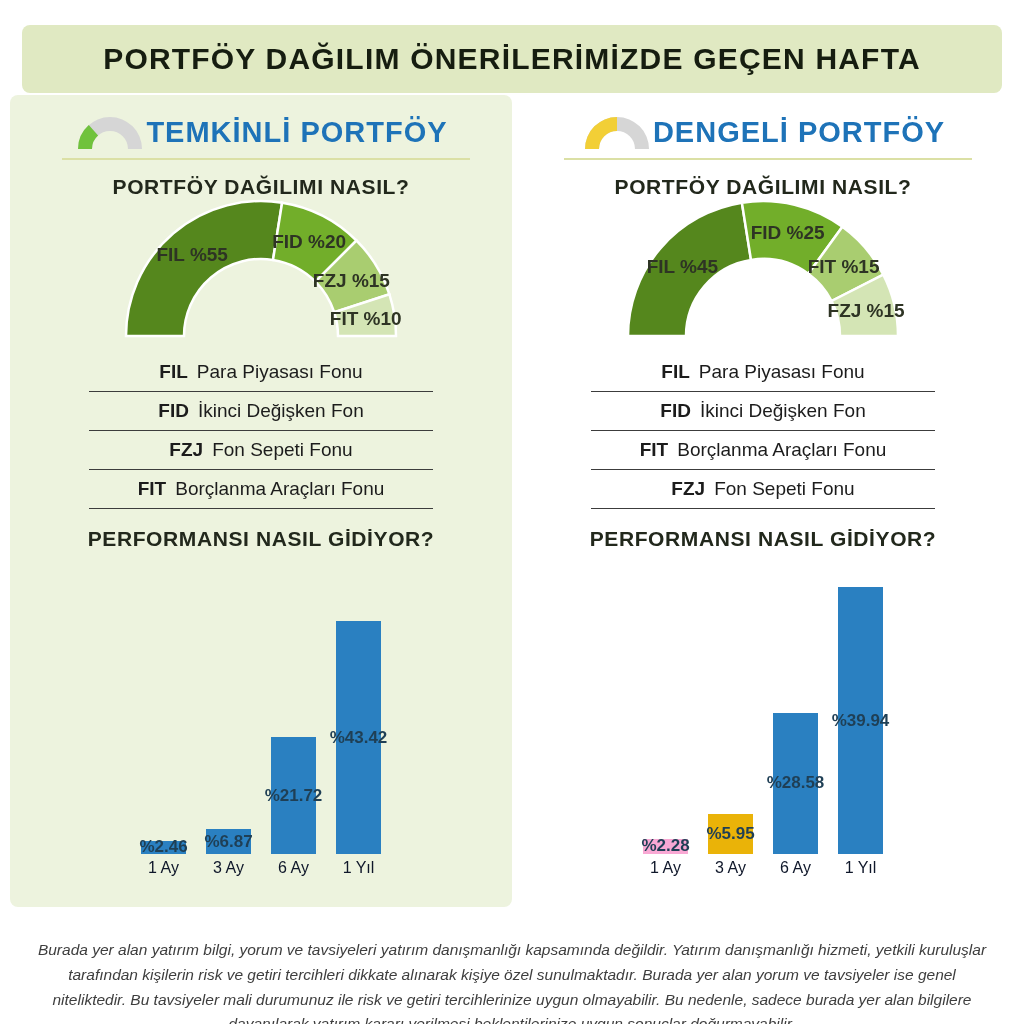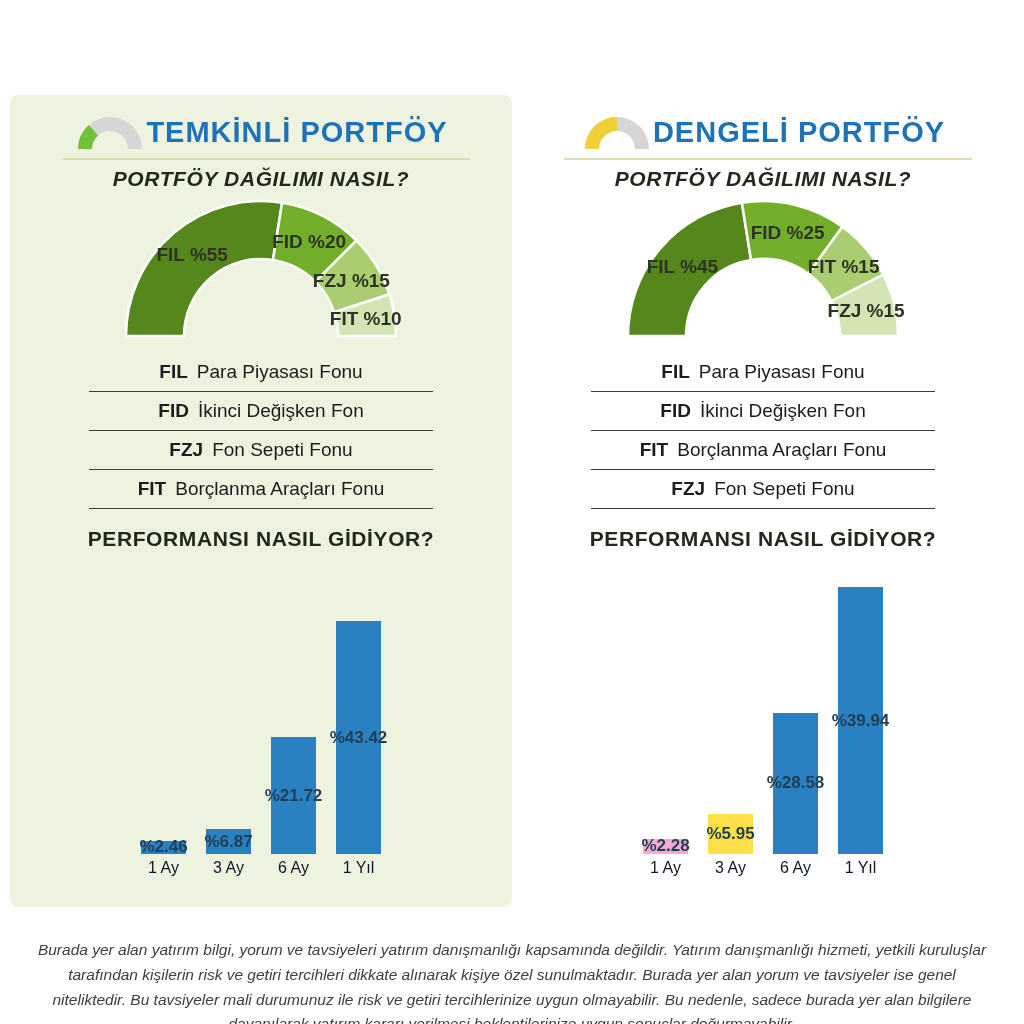--- a/index.html
+++ b/index.html
@@ -16,21 +16,21 @@
   .col.left{left:10px;background:#edf3de;border-radius:8px;}
   .col.right{left:512px;background:transparent;}
 
   .title-row{position:absolute;top:14px;left:0;right:0;height:46px;display:flex;
              align-items:center;justify-content:center;}
   .portfolio-title{font-size:29px;font-weight:800;letter-spacing:1px;color:#1e73b8;white-space:nowrap;}
   .col-underline{position:absolute;top:63px;left:52px;right:42px;height:2px;background:#dbe0a5;}
 
   .q-heading{position:absolute;left:0;right:0;text-align:center;font-size:21px;font-weight:800;
              letter-spacing:0.6px;color:#22281c;}
-  .q-heading.alloc{top:72px;font-style:italic;}
+  .q-heading.alloc{top:80px;}
   .q-heading.perf{top:432px;}
 
   .donut-wrap{position:absolute;top:98px;left:41px;width:420px;height:150px;}
   .donut-label{font-family:"Liberation Sans","DejaVu Sans",sans-serif;font-size:19px;
                font-weight:700;fill:#2e3424;}
 
   .legend{position:absolute;top:258px;left:79px;width:344px;}
   .legend-row{height:38px;border-bottom:1.5px solid #3c3c3c;display:flex;align-items:center;
               justify-content:center;gap:9px;}
   .legend-code{font-size:19px;font-weight:800;color:#1c1c1c;}
@@ -46,20 +46,23 @@
   .gauge-icon{display:inline-flex;}
 
   .disclaimer{position:absolute;top:922px;left:32px;right:32px;text-align:center;
               font-style:italic;font-size:15.5px;line-height:1.6;color:#3e3e3e;margin-top:16px;}
 </style>
 </head>
 <body>
 
 <div class="page">
 
+  <div class="header">
+    <h1>PORTFÖY DAĞILIM ÖNERİLERİMİZDE GEÇEN HAFTA</h1>
+  </div>
 
   <div class="col left">
     <div class="title-row">
       <span class="gauge-icon">
           <svg width="72" height="38" viewBox="0 0 72 38">
             <path d="M4.0,36.0 A32,32 0 0 1 68.0,36.0 L54.0,36.0 A18,18 0 0 0 18.0,36.0 Z" fill="#d6d6d6"></path>
             <path d="M4.0,36.0 A32,32 0 0 1 14.8,12.0 L24.1,22.5 A18,18 0 0 0 18.0,36.0 Z" fill="#70c23c"></path>
           </svg>
         </span>
       <span class="portfolio-title">TEMKİNLİ PORTFÖY</span>
@@ -165,21 +168,21 @@
         <span class="legend-name">Fon Sepeti Fonu</span>
       </div>
     </div>
 
     <div class="q-heading perf">PERFORMANSI NASIL GİDİYOR?</div>
 
     <div class="bars-area">
         <div class="bar" style="height:15.2px;background:#f9a8d4">
           <span class="bar-label">%2.28</span>
         </div>
-        <div class="bar" style="height:39.8px;background:#fde047">
+        <div class="bar" style="height:39.8px;background:#eab308">
           <span class="bar-label">%5.95</span>
         </div>
         <div class="bar" style="height:141.3px;background:#2a80c1">
           <span class="bar-label">%28.58</span>
         </div>
         <div class="bar" style="height:267.0px;background:#2a80c1">
           <span class="bar-label">%39.94</span>
         </div>
       </div>
     <div class="axis-row">

